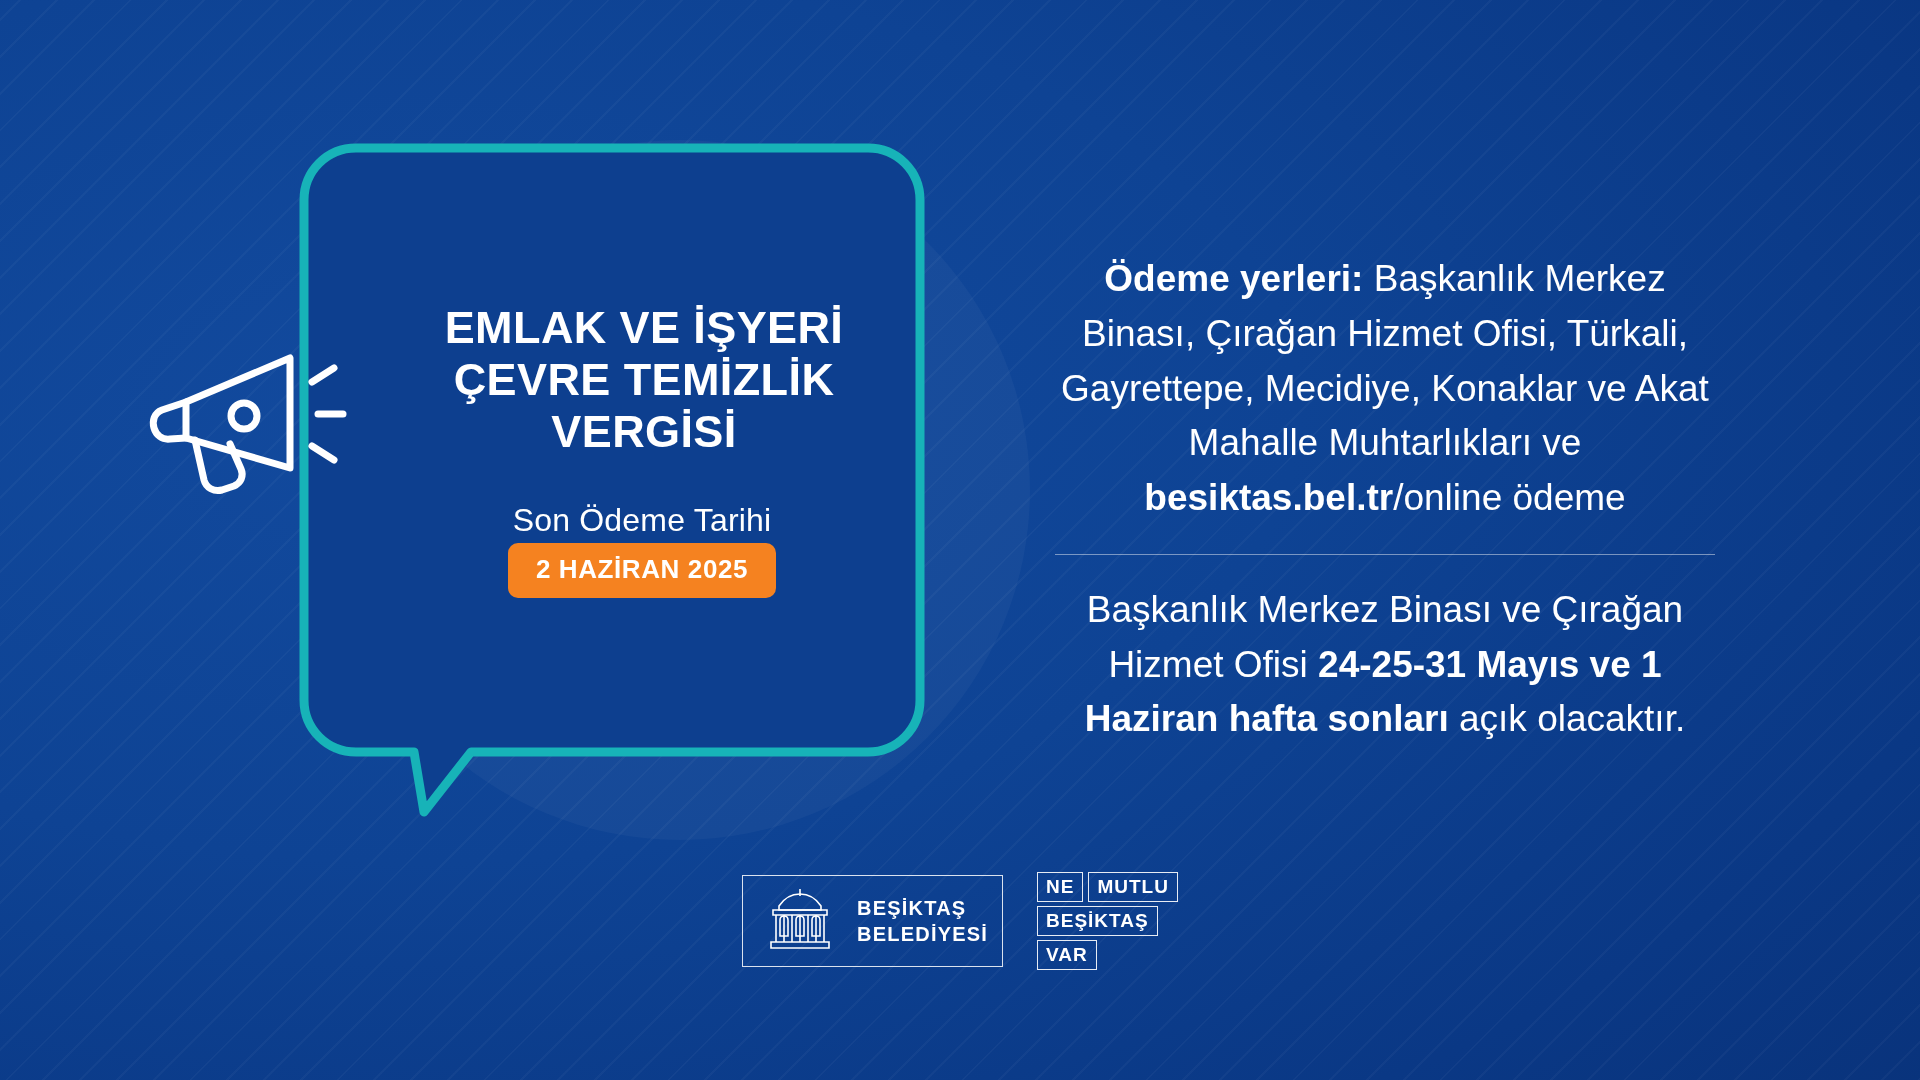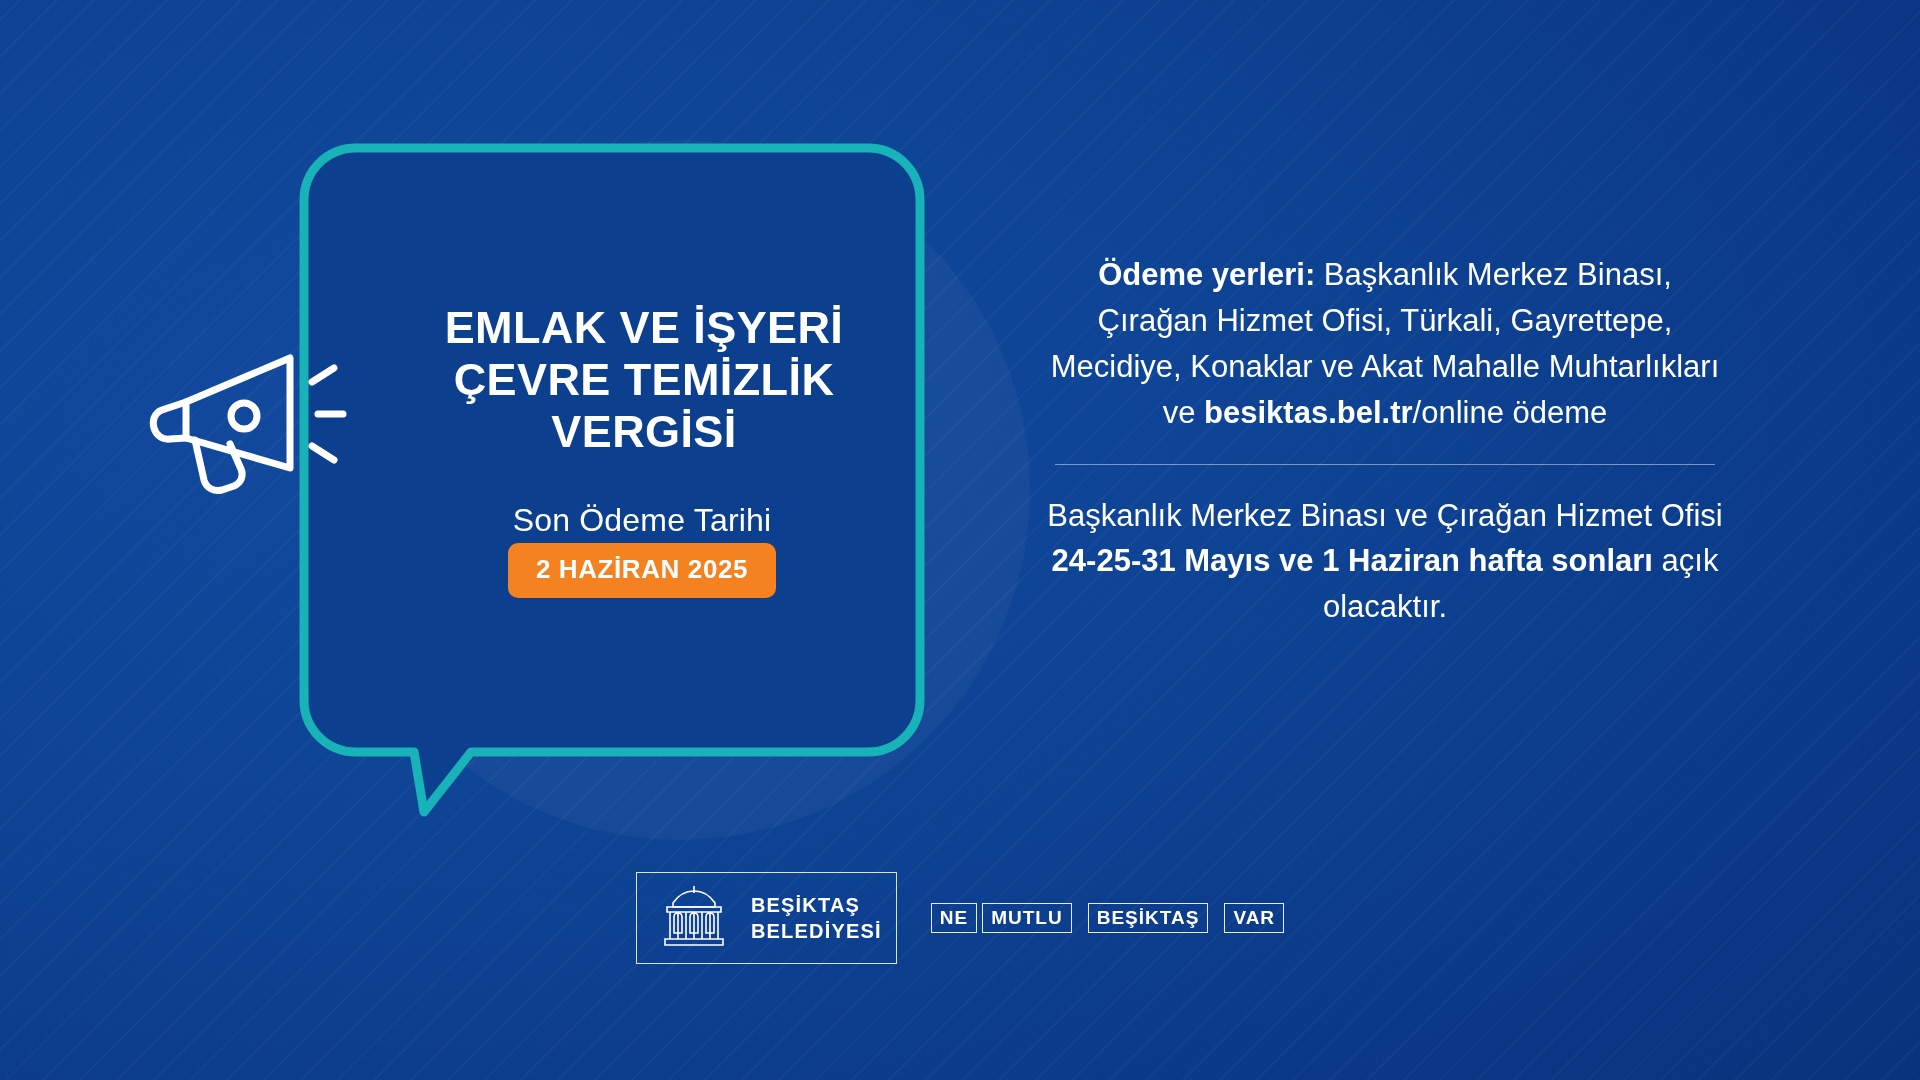--- a/index.html
+++ b/index.html
@@ -115,21 +115,21 @@
 
   
   .info {
     position: absolute;
     left: 1045px;
     top: 252px;
     width: 680px;
     text-align: center;
   }
   .info-block {
-    font-size: 31px;
+    font-size: 37px;
     line-height: 1.48;
     color: #ffffff;
     font-weight: normal;
   }
   .info-block b { font-weight: bold; }
   .divider {
     height: 1px;
     background: rgba(255,255,255,0.45);
     margin: 28px 10px 28px 10px;
   }
@@ -155,22 +155,22 @@
   .logo-bel .name {
     font-size: 20px;
     font-weight: bold;
     letter-spacing: 1.2px;
     line-height: 1.3;
     text-align: left;
     white-space: pre-line;
   }
   .logo-nm {
     display: flex;
-    flex-direction: row;
-    gap: 16px;
+    flex-direction: column;
+    gap: 4px;
     align-items: flex-start;
   }
   .nm-row { display: flex; gap: 5px; }
   .nm-cell {
     border: 1.5px solid rgba(255,255,255,0.9);
     font-size: 19px;
     font-weight: bold;
     letter-spacing: 1px;
     padding: 4px 8px 5px 8px;
     line-height: 1;

